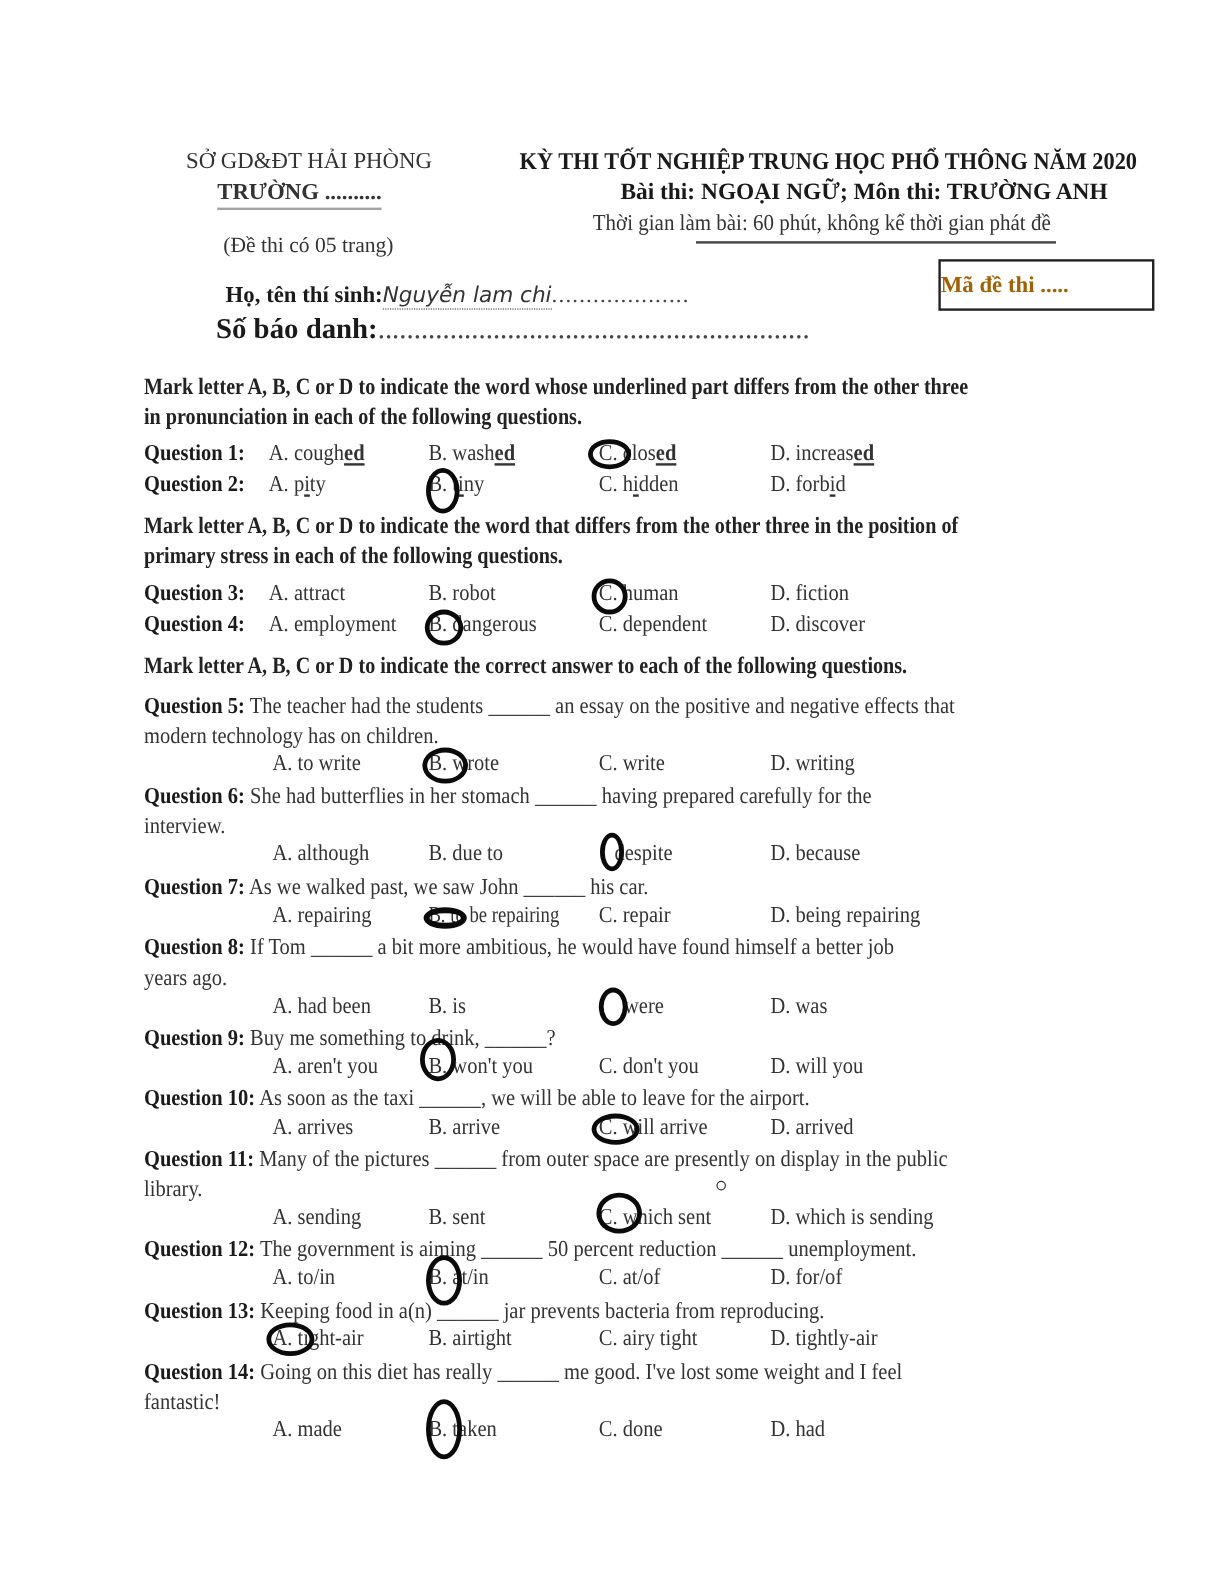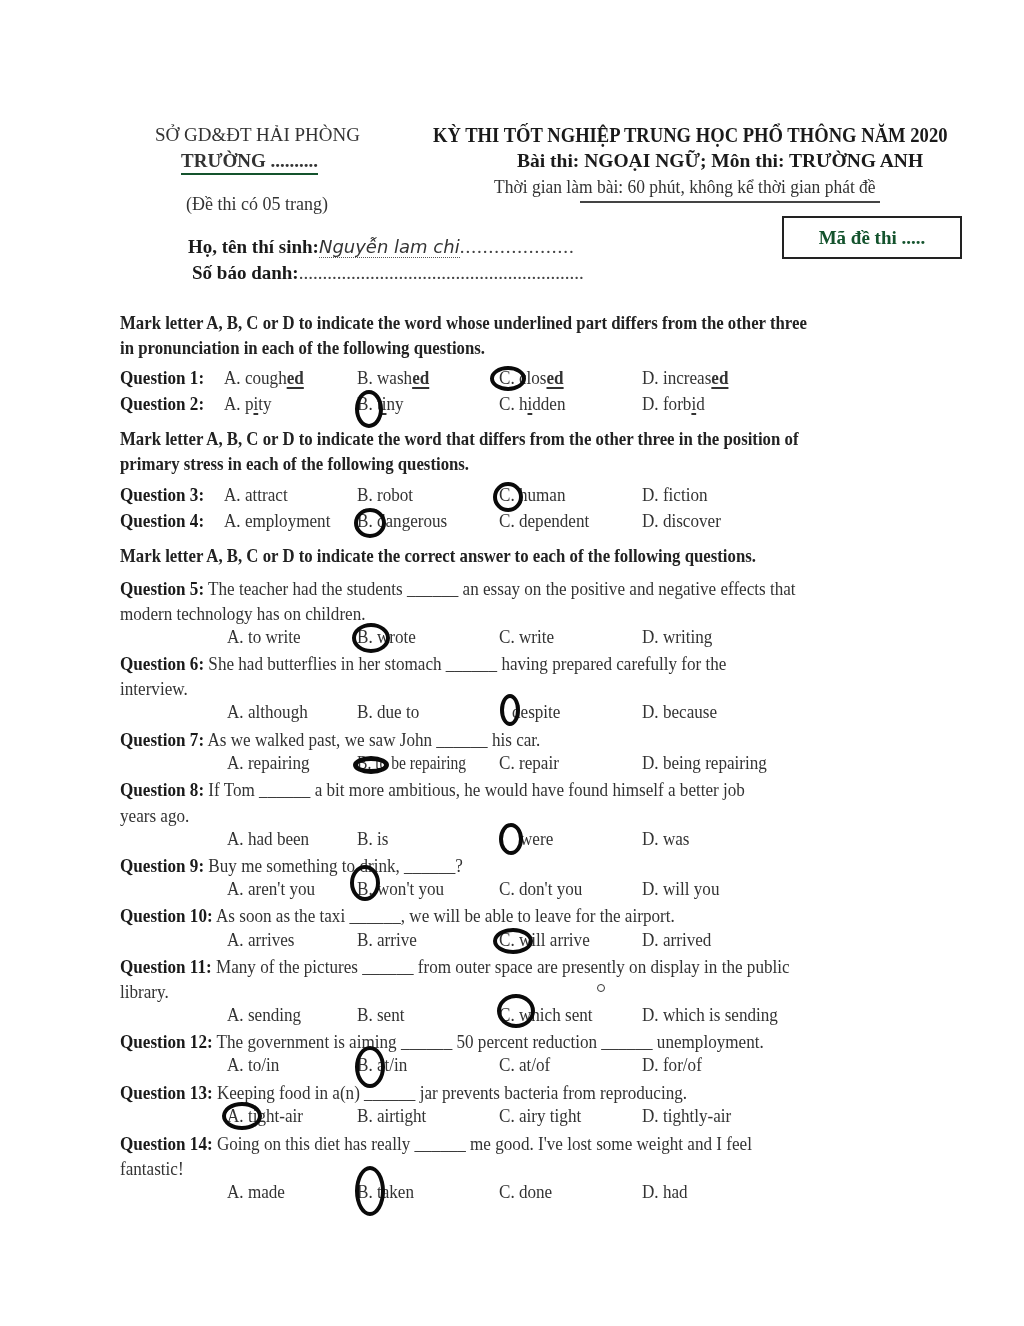--- a/index.html
+++ b/index.html
@@ -13,36 +13,36 @@
   .qlabel{font-weight:bold;color:#1a1a1a;}
   .opt{font-size:19px;color:#333;position:absolute;white-space:nowrap;transform:scaleX(0.9);transform-origin:left top;}
   .circle{position:absolute;border:4px solid #0a0a0a;border-radius:50%;box-sizing:border-box;}
   .box{position:absolute;border:2px solid #222;box-sizing:border-box;}
   .hand{font-family:"DejaVu Sans",sans-serif;font-style:italic;font-size:18px;color:#333;}
 </style>
 </head>
 <body>
 
 <div class="abs hdr-left" style="left:155px;top:124px;text-align:right;">SỞ GD&amp;ĐT HẢI PHÒNG</div>
-<div class="abs hdr-left bold" style="left:181px;top:150px;border-bottom:2px solid #14532d;padding-bottom:1px;">TRƯỜNG ..........</div>
+<div class="abs hdr-left bold" style="left:181px;top:150px;border-bottom:2px solid #a3a3a3;padding-bottom:1px;">TRƯỜNG ..........</div>
 <div class="abs hdr-left" style="left:186px;top:194px;font-size:18px;">(Đề thi có 05 trang)</div>
 
 <div class="abs bold" style="left:433px;top:124px;font-size:20px;color:#1a1a1a;transform:scaleX(0.93);transform-origin:left top;">KỲ THI TỐT NGHIỆP TRUNG HỌC PHỔ THÔNG NĂM 2020</div>
 <div class="abs bold" style="left:517px;top:150px;font-size:19.5px;color:#1a1a1a;">Bài thi: NGOẠI NGỮ; Môn thi: TRƯỜNG ANH</div>
 <div class="abs" style="left:494px;top:176px;font-size:19px;color:#333;transform:scaleX(0.92);transform-origin:left top;">Thời gian làm bài: 60 phút, không kể thời gian phát đề</div>
 <div class="abs" style="left:580px;top:201px;width:300px;height:2px;background:#444;"></div>
 
 <div class="box" style="left:782px;top:216px;width:180px;height:43px;">
-  <div class="abs bold" style="left:0;right:0;top:9px;text-align:center;font-size:19px;color:#14532d;">Mã đề thi .....</div>
+  <div class="abs bold" style="left:0;right:0;top:9px;text-align:left;font-size:19px;color:#a16207;">Mã đề thi .....</div>
 </div>
 
 <div class="abs" style="left:188px;top:236px;font-size:19px;">
   <span class="bold" style="color:#1a1a1a;">Họ, tên thí sinh:</span><span class="hand" style="border-bottom:1px dotted #555;">Nguyễn lam chi</span><span style="color:#444;letter-spacing:1px;">....................</span>
 </div>
-<div class="abs" style="left:192px;top:262px;font-size:19px;">
+<div class="abs" style="left:180px;top:262px;font-size:24px;">
   <span class="bold" style="color:#1a1a1a;">Số báo danh:</span><span style="color:#444;">............................................................</span>
 </div>
 
 <div class="abs instr" style="left:120px;top:312px;">Mark letter A, B, C or D to indicate the word whose underlined part differs from the other three</div>
 <div class="abs instr" style="left:120px;top:337px;">in pronunciation in each of the following questions.</div>
 
 <div class="abs qline" style="left:120px;top:367px;">
   <span class="qlabel">Question 1:</span>
 </div>
 <div class="opt" style="left:224px;top:367px;"><span>A.</span> <span>cough</span><span class="u bold">ed</span></div>

